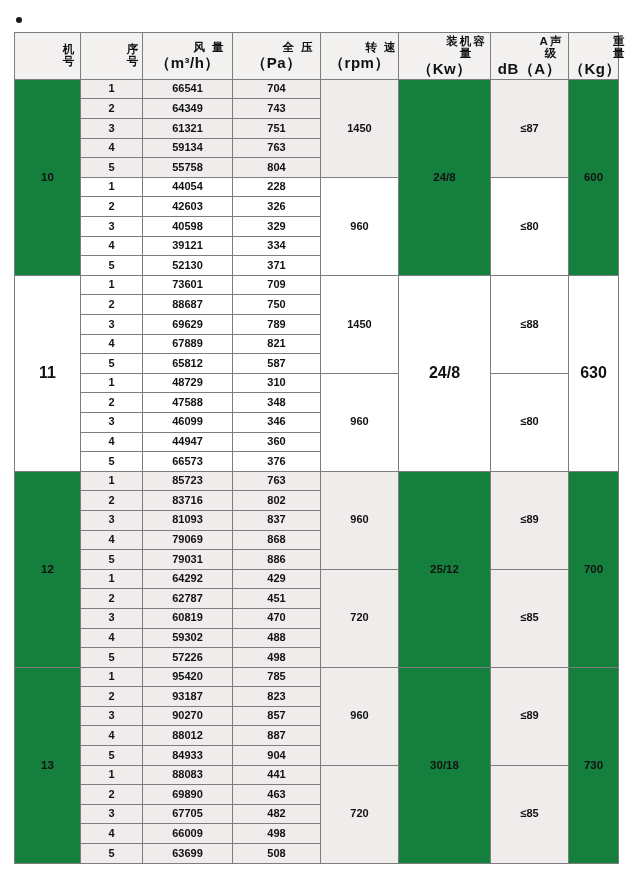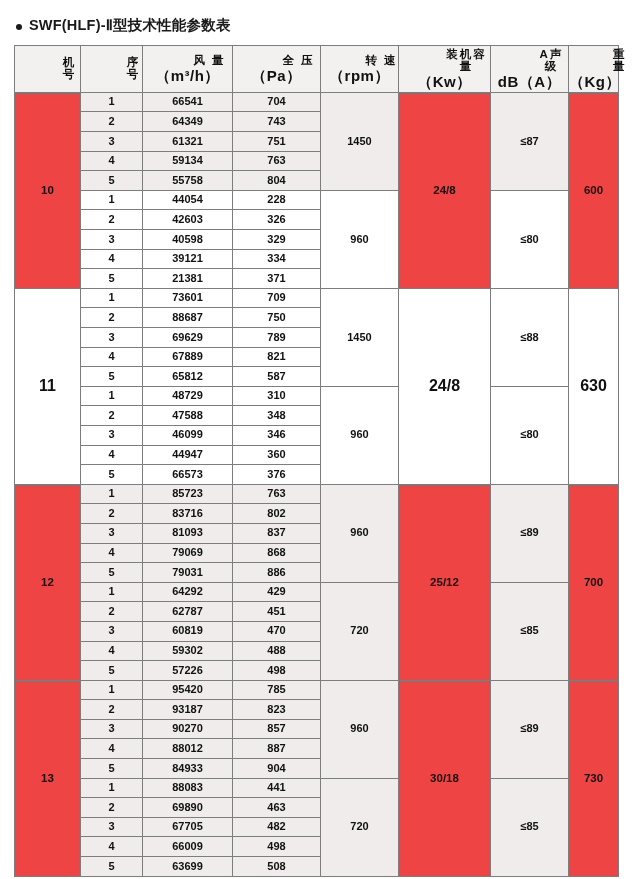--- a/index.html
+++ b/index.html
@@ -72,32 +72,31 @@
   .col-feng   { width: 90px; }
   .col-quan   { width: 88px; }
   .col-zhuan  { width: 78px; }
   .col-zhuang { width: 92px; }
   .col-db     { width: 78px; }
   .col-zhong  { width: 50px; }
 
   td.shade { background: #efeceb; }
   td.plain { background: #ffffff; }
   td.group { background: #ffffff; font-size: 16px; }
-  td.groupshade { background: #ef4444; font-size: 11.5px; }
+  td.groupshade { background: #15803d; font-size: 11.5px; }
   .thick-top > td, .thick-top > th { border-top: 2px solid #6f6f6f; }
   .num { font-size: 11px; }
 </style>
 </head>
 <body>
 
 <div class="page">
 
   <div class="doc-title">
     <span class="bullet"></span>
-    <span>SWF(HLF)-Ⅱ型技术性能参数表</span>
   </div>
 
   <table class="params">
     <colgroup>
       <col class="col-jihao">
       <col class="col-xuhao">
       <col class="col-feng">
       <col class="col-quan">
       <col class="col-zhuan">
       <col class="col-zhuang">
@@ -188,21 +187,21 @@
           <td class="plain num">40598</td>
           <td class="plain num">329</td>
         </tr>
         <tr>
           <td class="plain num">4</td>
           <td class="plain num">39121</td>
           <td class="plain num">334</td>
         </tr>
         <tr>
           <td class="plain num">5</td>
-          <td class="plain num">21381</td>
+          <td class="plain num">52130</td>
           <td class="plain num">371</td>
         </tr>
         <tr class="thick-top">
           <td rowspan="10" class="group">11</td>
           <td class="plain num">1</td>
           <td class="plain num">73601</td>
           <td class="plain num">709</td>
           <td rowspan="5" class="plain num">1450</td>
           <td rowspan="10" class="group">24/8</td>
           <td rowspan="5" class="plain num">≤88</td>

